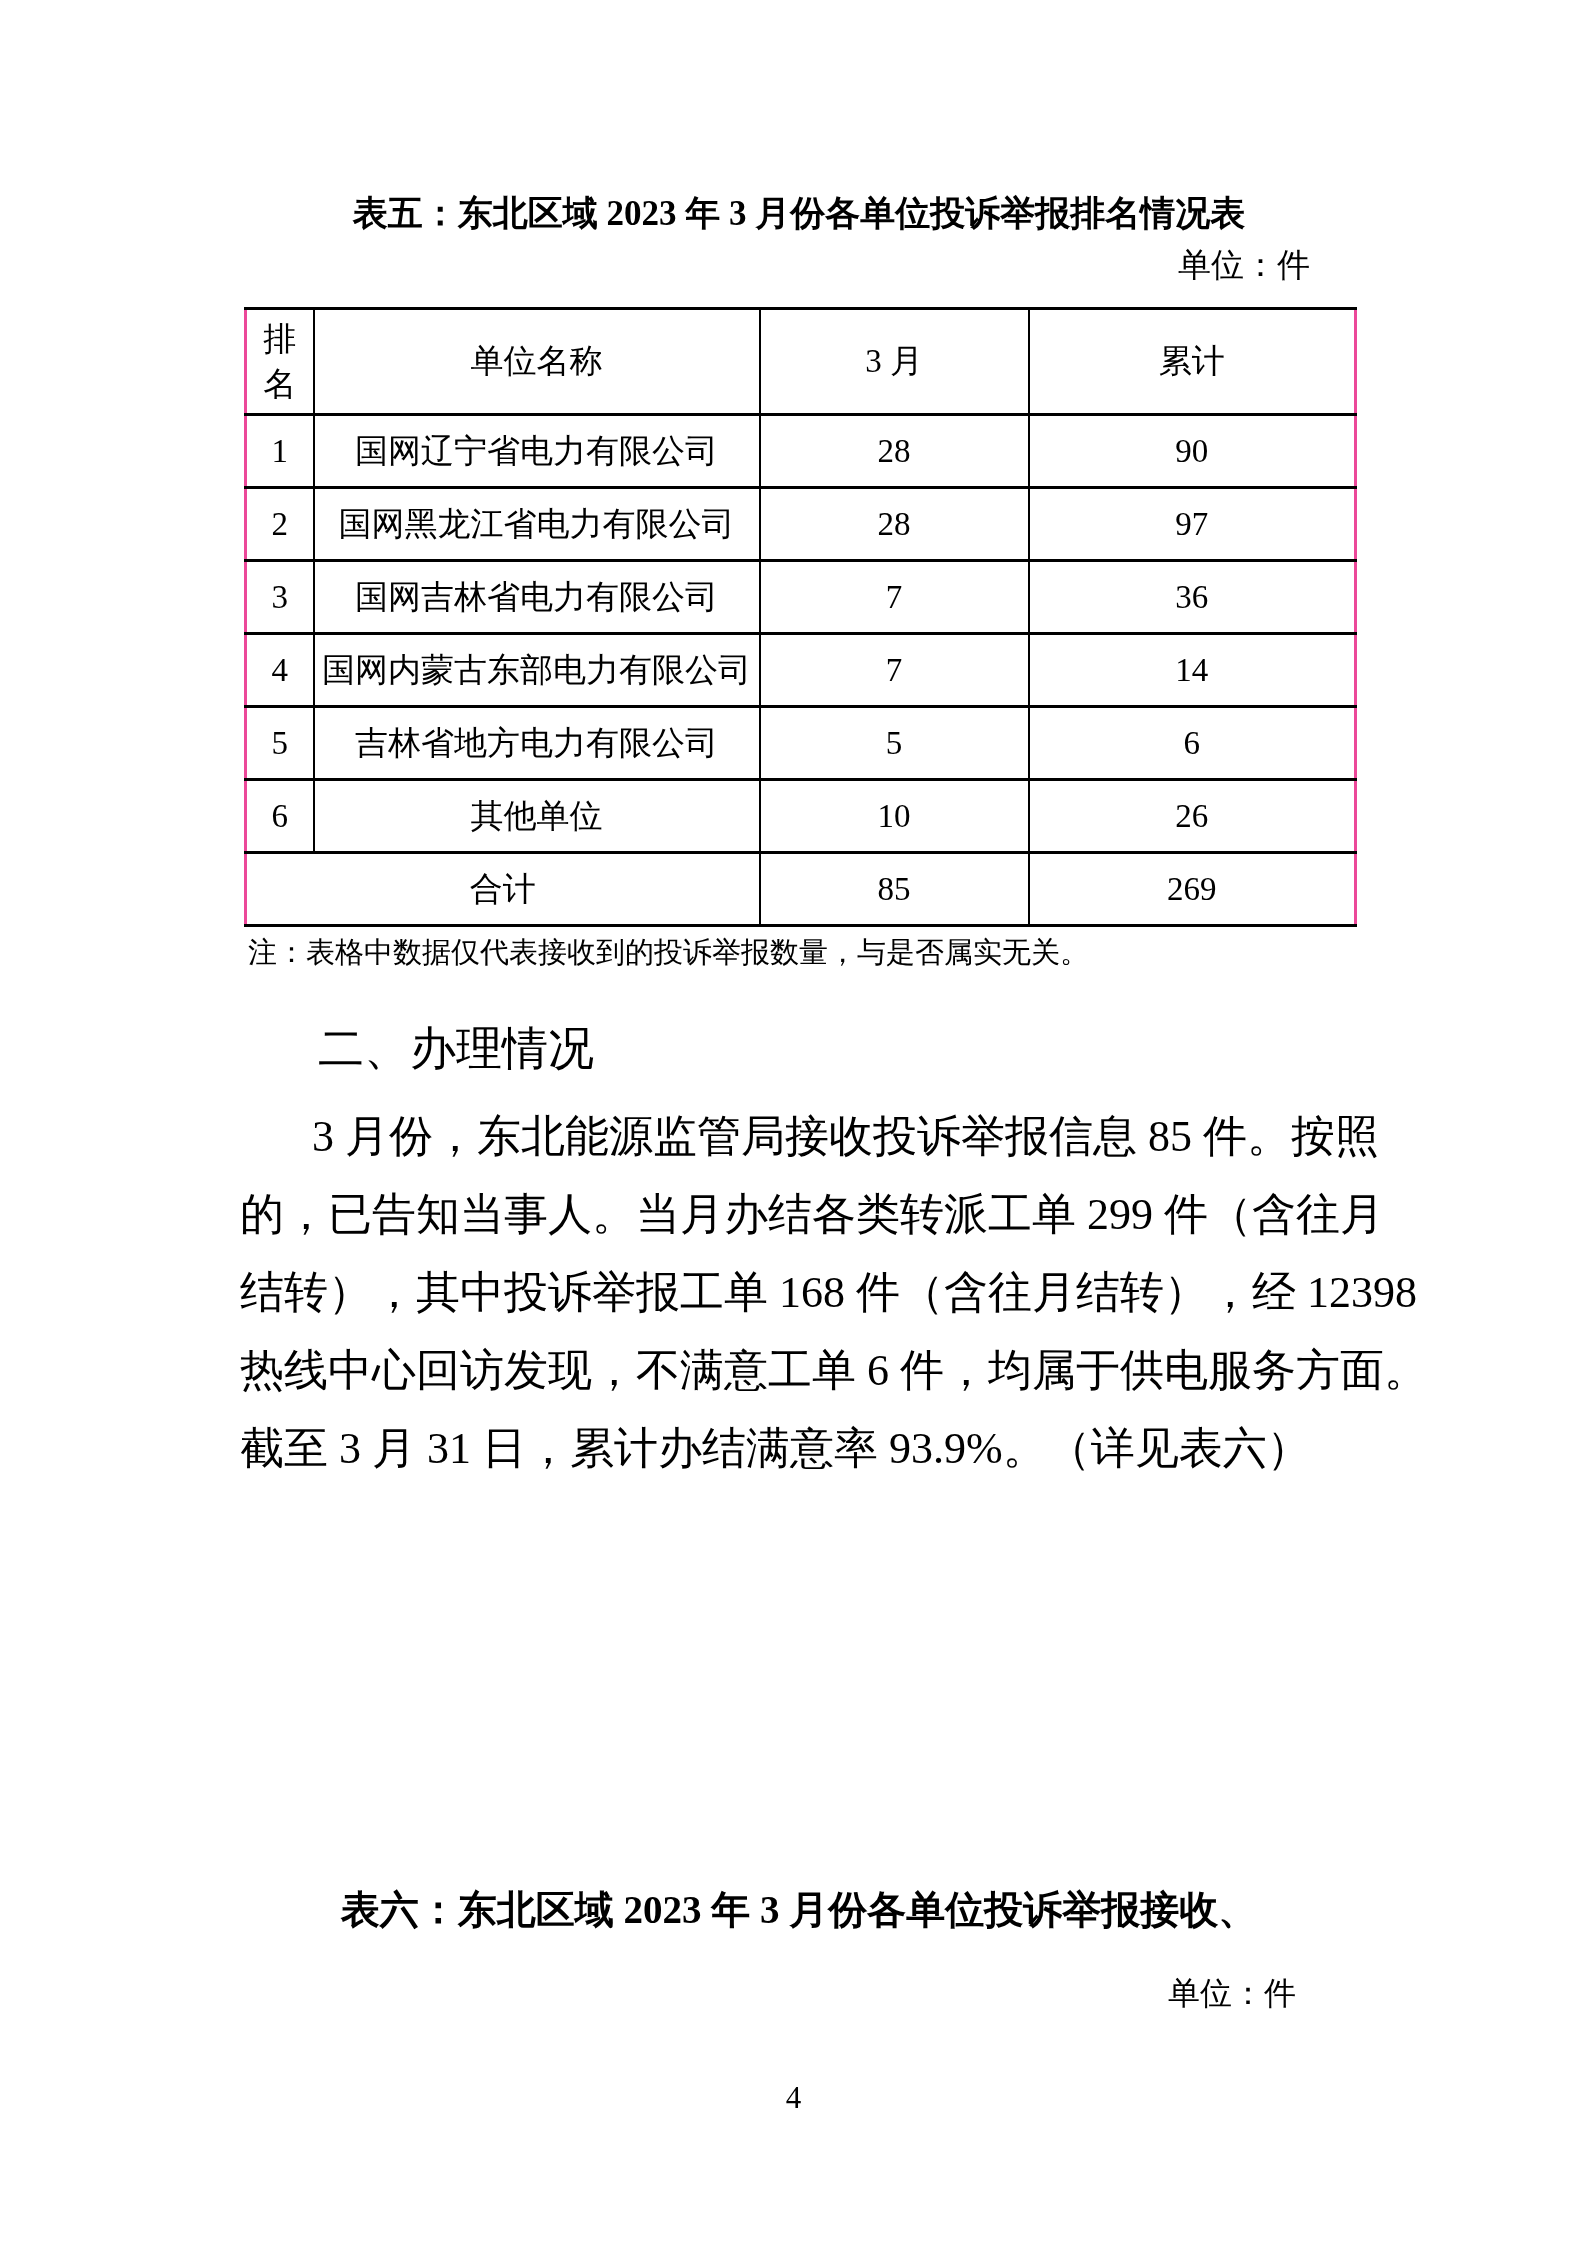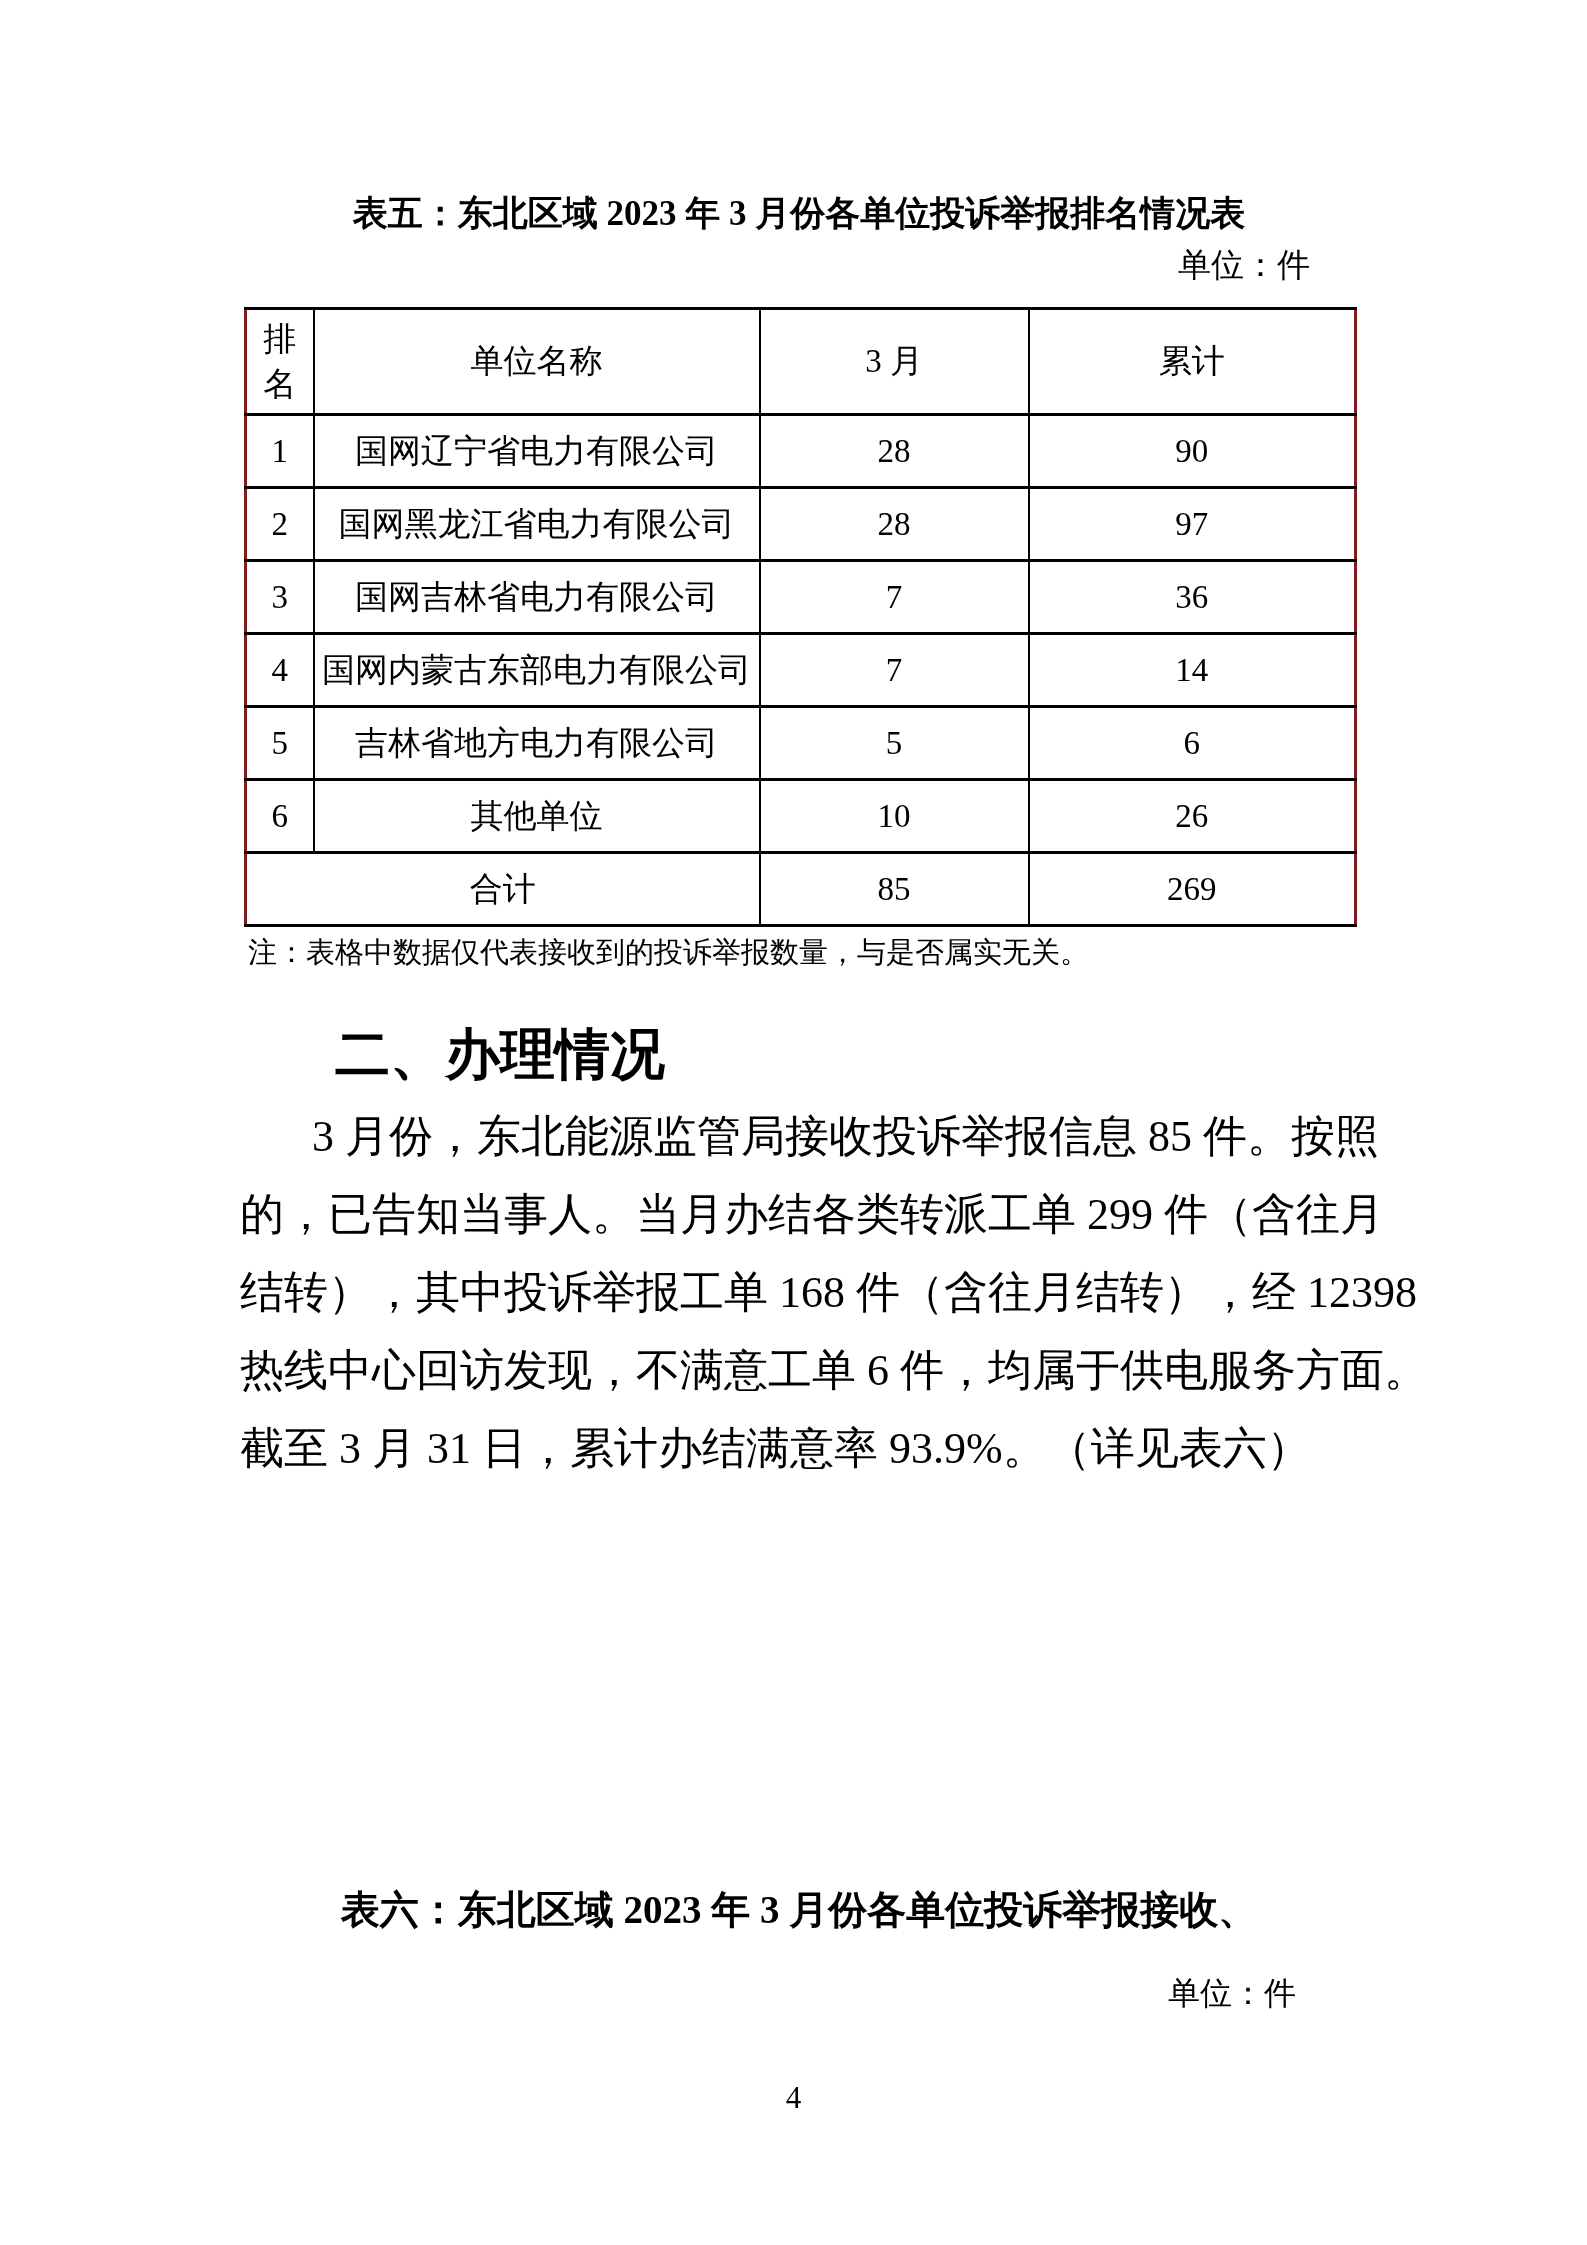--- a/index.html
+++ b/index.html
@@ -40,21 +40,21 @@
   }
 
   
   table.t5 {
     position: absolute;
     top: 307px;
     left: 244px;
     width: 1110px;
     border-collapse: collapse;
     table-layout: fixed;
-    border: 3px solid #7f1d1d;
+    border: 3px solid #ec4899;
   }
   table.t5 th, table.t5 td {
     border-left: 2px solid #000;
     border-right: 2px solid #000;
     border-top: 3px solid #000;
     border-bottom: 3px solid #000;
     text-align: center;
     vertical-align: middle;
     font-size: 33px;
     font-weight: normal;
@@ -73,24 +73,24 @@
     top: 933px;
     left: 248px;
     font-size: 29px;
     white-space: nowrap;
   }
 
   
   .sec-heading {
     position: absolute;
     top: 1018px;
-    left: 335px;
+    left: 318px;
     font-family: "Liberation Sans", "DejaVu Sans", sans-serif;
-    font-weight: bold;
-    font-size: 55px;
+    font-weight: normal;
+    font-size: 46px;
     white-space: nowrap;
   }
   .para {
     position: absolute;
     top: 1098px;
     left: 240px;
     width: 1128px;
     font-size: 44px;
   }
   .para .line {

